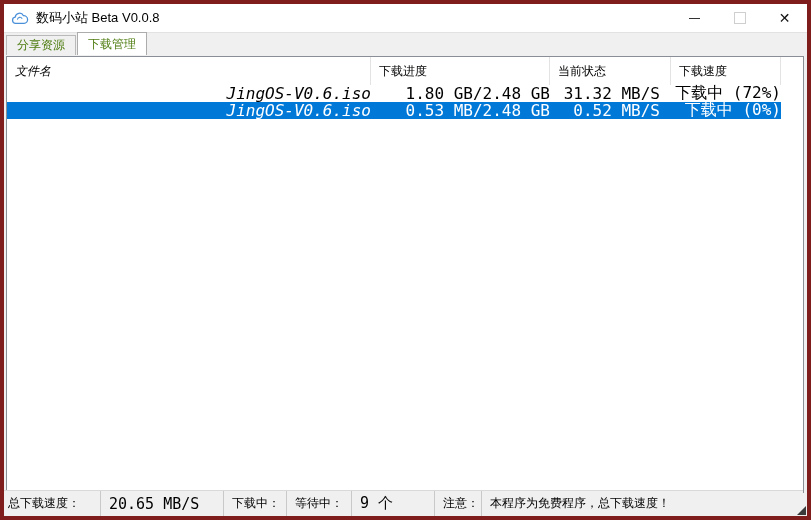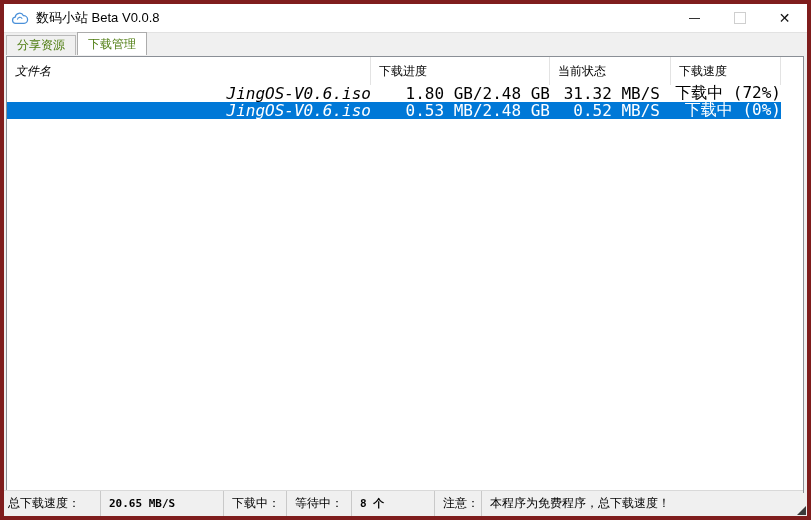--- a/index.html
+++ b/index.html
@@ -62,21 +62,21 @@
   
   .statusbar{
     position:absolute;left:0;right:4px;bottom:0;height:26px;box-sizing:border-box;
     background:#f0f0f0;border-top:1px solid #d9d9d9;
     display:flex;align-items:stretch;font-size:12px;color:#000;
   }
   .sb-panel{
     box-sizing:border-box;display:flex;align-items:center;
     border-right:1px solid #c9c9c9;padding-left:8px;white-space:nowrap;overflow:hidden;
   }
-  .sb-mono{font-family:"DejaVu Sans Mono","Liberation Mono",monospace;font-size:11px;font-weight:bold;}
+  .sb-mono{font-family:"DejaVu Sans Mono","Liberation Mono",monospace;font-size:15px;}
   .sb1{width:97px;padding-left:4px;}
   .sb2{width:123px;}
   .sb3{width:63px;}
   .sb4{width:87px;}
   .sb5{width:65px;}
   .sb6{width:83px;}
   .sb7{width:47px;}
   .sb8{flex:1;border-right:none;}
   .resize-grip{
     position:absolute;right:1px;bottom:1px;width:0;height:0;cursor:nwse-resize;
@@ -133,19 +133,19 @@
       <div class="td col-speed">0.52 MB/S</div>
       <div class="td col-status">下载中 (0%)</div>
     </div>
   </div>
 
   <div class="statusbar">
     <div class="sb-panel sb1">总下载速度：</div>
     <div class="sb-panel sb2 sb-mono">20.65 MB/S</div>
     <div class="sb-panel sb3">下载中：</div>
     <div class="sb-panel sb5">等待中：</div>
-    <div class="sb-panel sb6 sb-mono">8 个</div>
+    <div class="sb-panel sb6 sb-mono">9 个</div>
     <div class="sb-panel sb7">注意：</div>
     <div class="sb-panel sb8">本程序为免费程序，总下载速度！</div>
   </div>
 
   <div class="resize-grip"></div>
 </div>
 
 </body></html>

